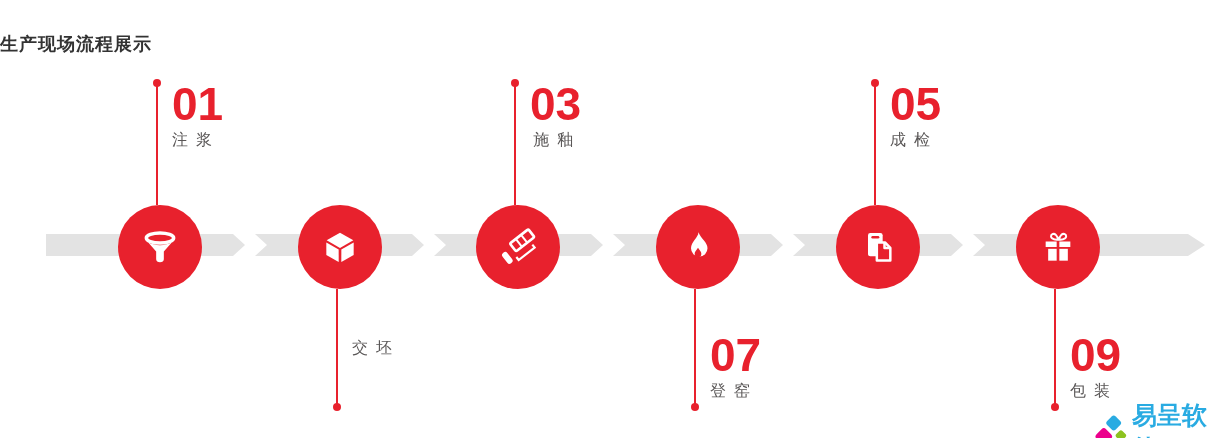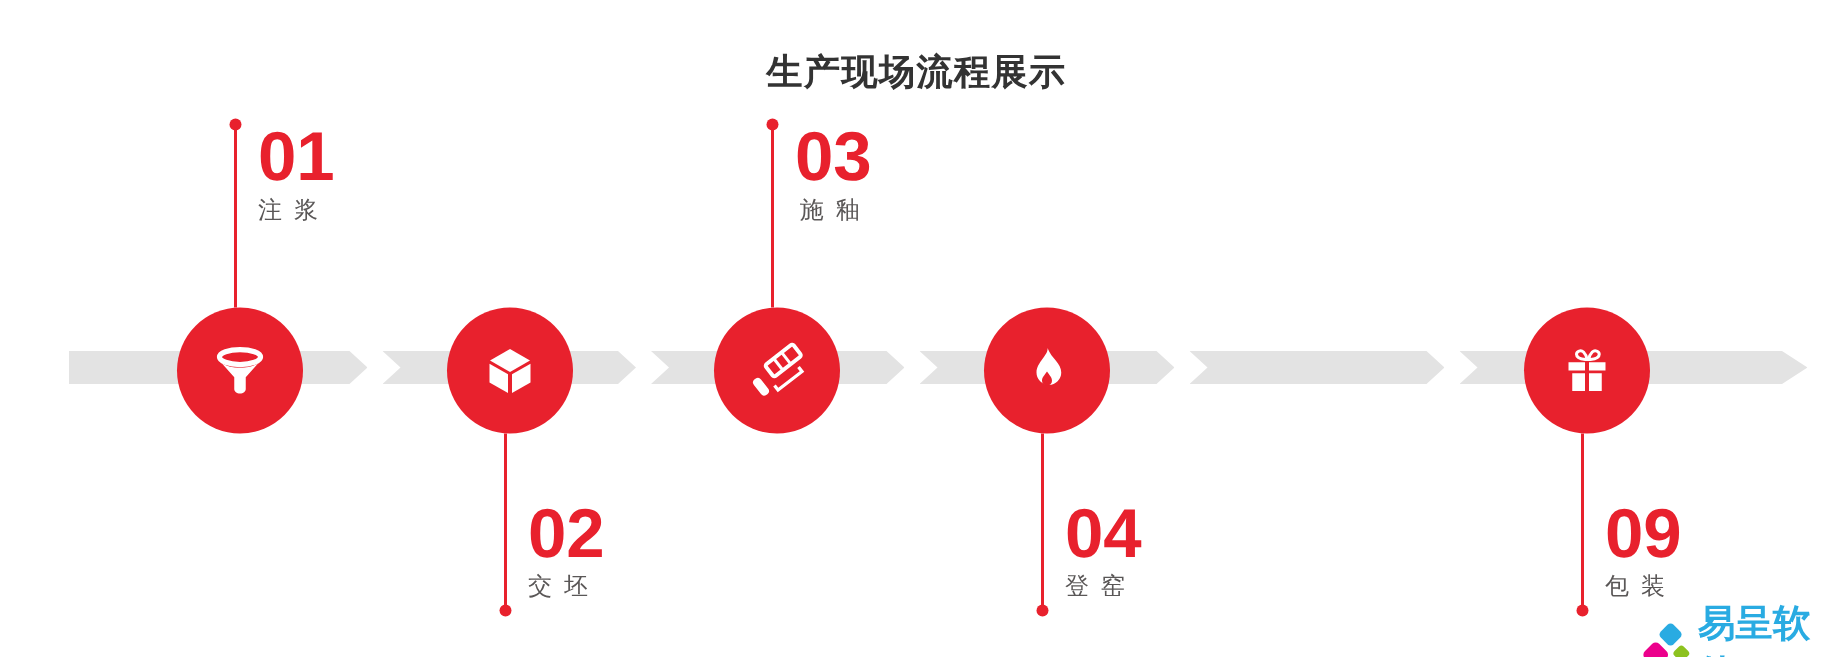--- a/index.html
+++ b/index.html
@@ -1,22 +1,22 @@
 <!DOCTYPE html>
 <html><head>
 <meta charset="utf-8">
 <style>
   html,body{margin:0;padding:0;background:#fff;}
   body{width:1222px;height:438px;position:relative;overflow:hidden;
        font-family:"Liberation Sans","DejaVu Sans",sans-serif;}
   .stage{position:absolute;inset:0;}
 
   
-  .title{position:absolute;top:32px;left:0;width:100%;text-align:center;
-         font-size:24px;font-weight:700;color:#333;letter-spacing:1px;}
+  .title{position:absolute;top:32px;left:0;width:100%;
+         font-size:18px;font-weight:700;color:#333;letter-spacing:1px;}
 
   
   .seg{position:absolute;top:234px;height:22px;background:#e3e3e3;}
   .seg.mid{clip-path:polygon(0 0,calc(100% - 12px) 0,100% 50%,calc(100% - 12px) 100%,0 100%,12px 50%);}
   .seg.first{clip-path:polygon(0 0,calc(100% - 12px) 0,100% 50%,calc(100% - 12px) 100%,0 100%);}
   .seg.last{clip-path:polygon(0 0,calc(100% - 17px) 0,100% 50%,calc(100% - 17px) 100%,0 100%,12px 50%);}
 
   
   .step{position:absolute;top:205px;width:84px;height:84px;}
   .circle{position:absolute;inset:0;background:#e8212d;border-radius:50%;
@@ -67,21 +67,20 @@
         <ellipse cx="12" cy="6.6" rx="8.2" ry="3" fill="none" stroke="#fff" stroke-width="2.1"></ellipse>
         <path d="M4.8 9.2c1.9 1.1 4.4 1.7 7.2 1.7s5.3-.6 7.2-1.7l-4.9 5.5v4.7c0 1-1 1.8-2.3 1.8s-2.3-.8-2.3-1.8v-4.7z" fill="#fff"></path>
       </svg>
     </div>
   </div>
 
   <div class="step bottom" style="left:298px;">
     <span class="dot"></span>
     <span class="vline"></span>
     <div class="step-text">
-      <div class="step-number">02</div>
       <div class="step-label">交坯</div>
     </div>
     <div class="circle">
       <svg viewBox="0 0 24 24" fill="#fff">
         <path d="M12 3.4 L20 8 L12 12.6 L4 8 Z"></path>
         <path d="M3.8 9.3 L11.2 13.5 L11.2 21 L3.8 16.8 Z"></path>
         <path d="M20.2 9.3 L12.8 13.5 L12.8 21 L20.2 16.8 Z"></path>
       </svg>
     </div>
   </div>
@@ -101,31 +100,47 @@
         <path d="M20.6 10.6 L22 12.4 L12.4 19.8 L11 18" fill="none" stroke="#fff" stroke-width="1.3"></path>
         <rect x="3.8" y="14.6" width="3.6" height="7.8" rx="1.6" fill="#fff" transform="rotate(-38 5.6 18.5)"></rect>
       </svg>
     </div>
   </div>
 
   <div class="step bottom" style="left:656px;">
     <span class="dot"></span>
     <span class="vline"></span>
     <div class="step-text">
-      <div class="step-number">04</div>
+      <div class="step-number">07</div>
       <div class="step-label">登窑</div>
     </div>
     <div class="circle">
       <svg viewBox="0 0 24 24">
         <path d="M12.2 3c.5 2.7-4.4 5.7-4.4 9.8a4.95 4.95 0 0 0 9.9 0C17.7 9 13.9 7.4 12.2 3z" fill="#fff"></path>
         <path d="M12 12.4c1 1.5 2 2.3 2 3.7a2 2 0 1 1-4 0c0-1.4 1-2.2 2-3.7z" fill="#e8212d"></path>
       </svg>
     </div>
   </div>
 
+  <div class="step top" style="left:836px;">
+    <span class="dot"></span>
+    <span class="vline"></span>
+    <div class="step-text">
+      <div class="step-number">05</div>
+      <div class="step-label">成检</div>
+    </div>
+    <div class="circle">
+      <svg viewBox="0 0 24 24">
+        <rect x="6" y="3.6" width="8.8" height="14" rx="1.4" fill="#fff"></rect>
+        <rect x="8" y="5.4" width="4.8" height="1.5" rx="0.75" fill="#e8212d"></rect>
+        <path d="M11.3 9.3h4.9l3.2 3.2v7.6h-8.1z" fill="#e8212d" stroke="#fff" stroke-width="1.5" stroke-linejoin="round"></path>
+        <path d="M15.9 9.5v3.1h3.3" fill="none" stroke="#fff" stroke-width="1.5" stroke-linejoin="round"></path>
+      </svg>
+    </div>
+  </div>
 
   <div class="step bottom" style="left:1016px;">
     <span class="dot"></span>
     <span class="vline"></span>
     <div class="step-text">
       <div class="step-number">09</div>
       <div class="step-label">包装</div>
     </div>
     <div class="circle">
       <svg viewBox="0 0 24 24">

